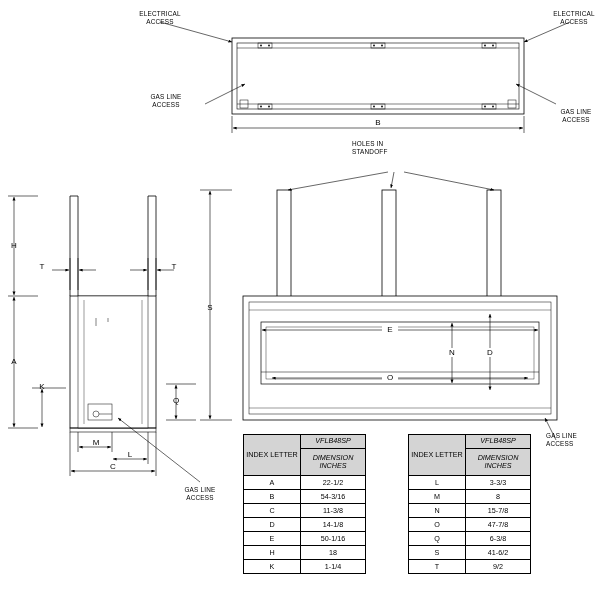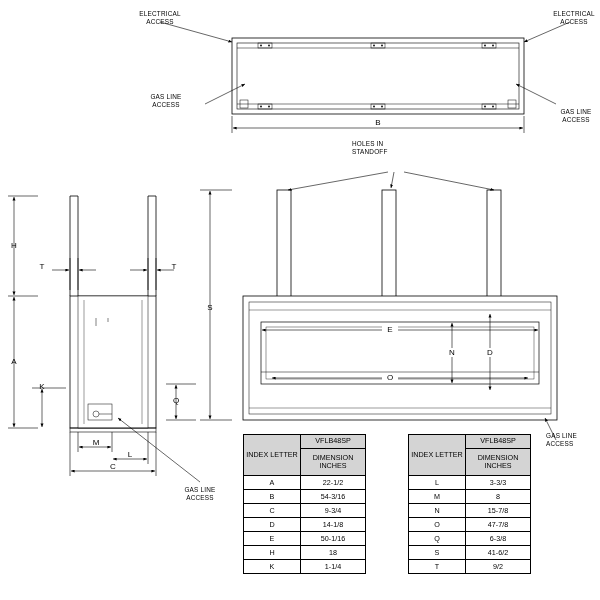--- a/index.html
+++ b/index.html
@@ -58,21 +58,21 @@
     height: 13px;
     font-weight: normal;
   }
   .tbl th {
     background: #d4d4d4;
     font-size: 7.2px;
     line-height: 8.4px;
     height: 26px;
   }
   .col-letter { width: 56px; }
-  .col-dim { width: 64px; }
+  .col-dim { width: 64px; font-style: italic; }
   .hdr-sub {
     font-size: 6.6px;
     line-height: 8px;
   }
 </style>
 </head>
 <body>
 
 <div id="stage">
 
@@ -312,21 +312,21 @@
       <tr>
         <td>A</td>
         <td>22-1/2</td>
       </tr>
       <tr>
         <td>B</td>
         <td>54-3/16</td>
       </tr>
       <tr>
         <td>C</td>
-        <td>9-3/4</td>
+        <td>11-3/8</td>
       </tr>
       <tr>
         <td>D</td>
         <td>14-1/8</td>
       </tr>
       <tr>
         <td>E</td>
         <td>50-1/16</td>
       </tr>
       <tr>

